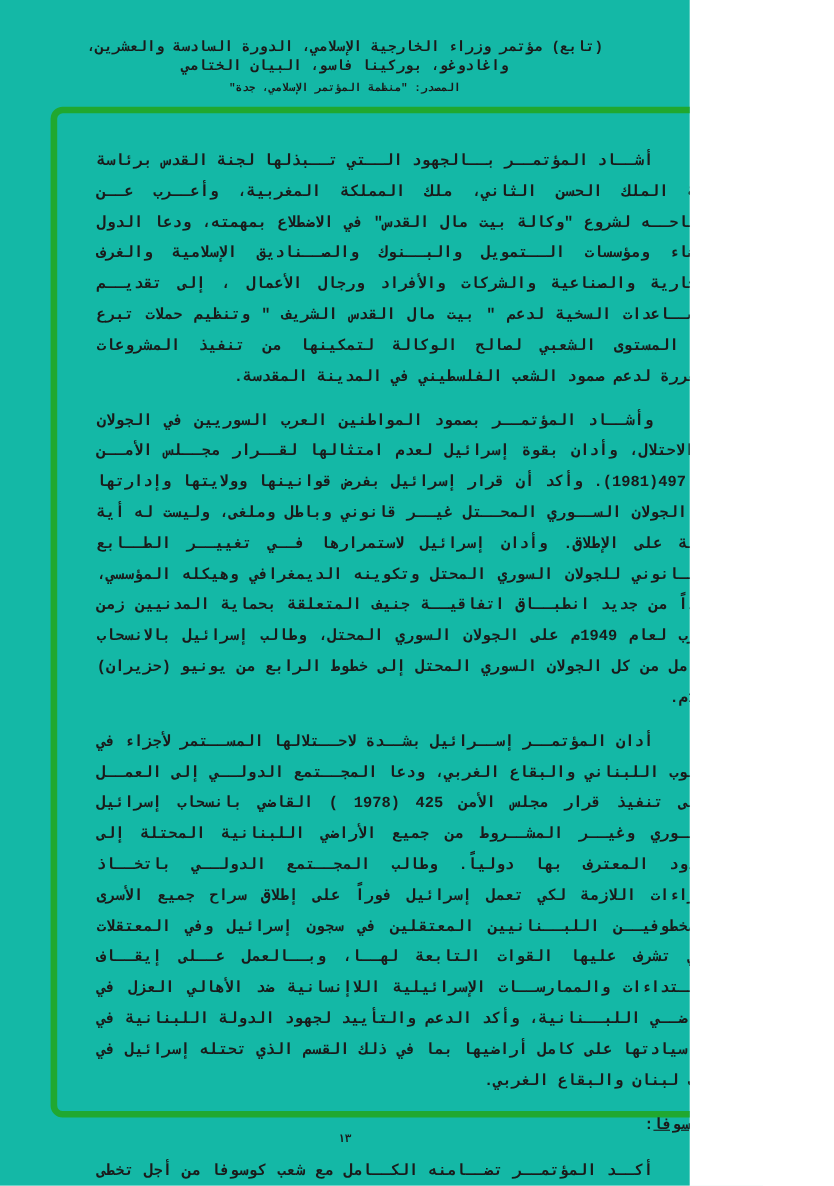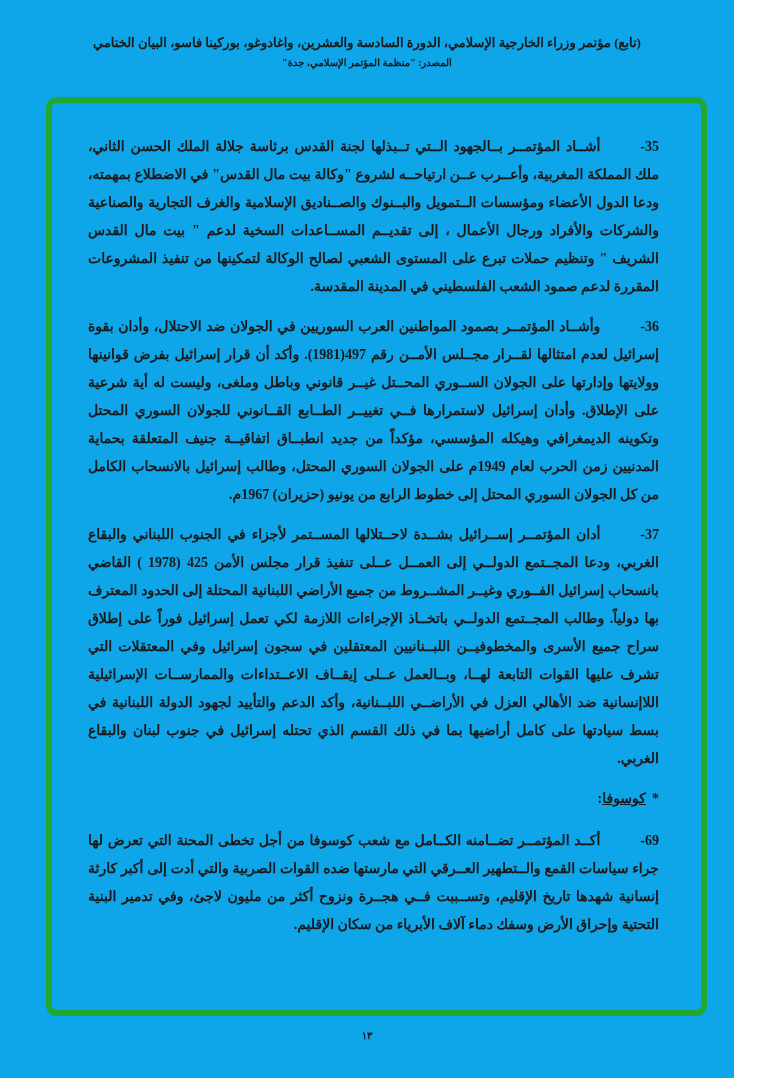--- a/index.html
+++ b/index.html
@@ -1,22 +1,22 @@
 <!DOCTYPE html>
 <html lang="ar" style="--green: #20a830; --ink: #1a1a1a;"><head>
 <meta charset="utf-8">
 <style>
   * { margin: 0; padding: 0; box-sizing: border-box; }
   html, body { background: #ffffff; }
   .page {
     position: relative;
-    width: 734px;
+    width: 627px;
     height: 1078px;
-    background: #0ea5e9;
-    font-family: Liberation Serif, serif;
+    background: #14b8a6;
+    font-family: Liberation Mono, monospace;
     color: var(--ink, #1a1a1a);
     overflow: hidden;
   }
   .doc-header {
     padding-top: 34px;
     text-align: center;
     direction: rtl;
   }
   .doc-title {
     font-size: 13px;

